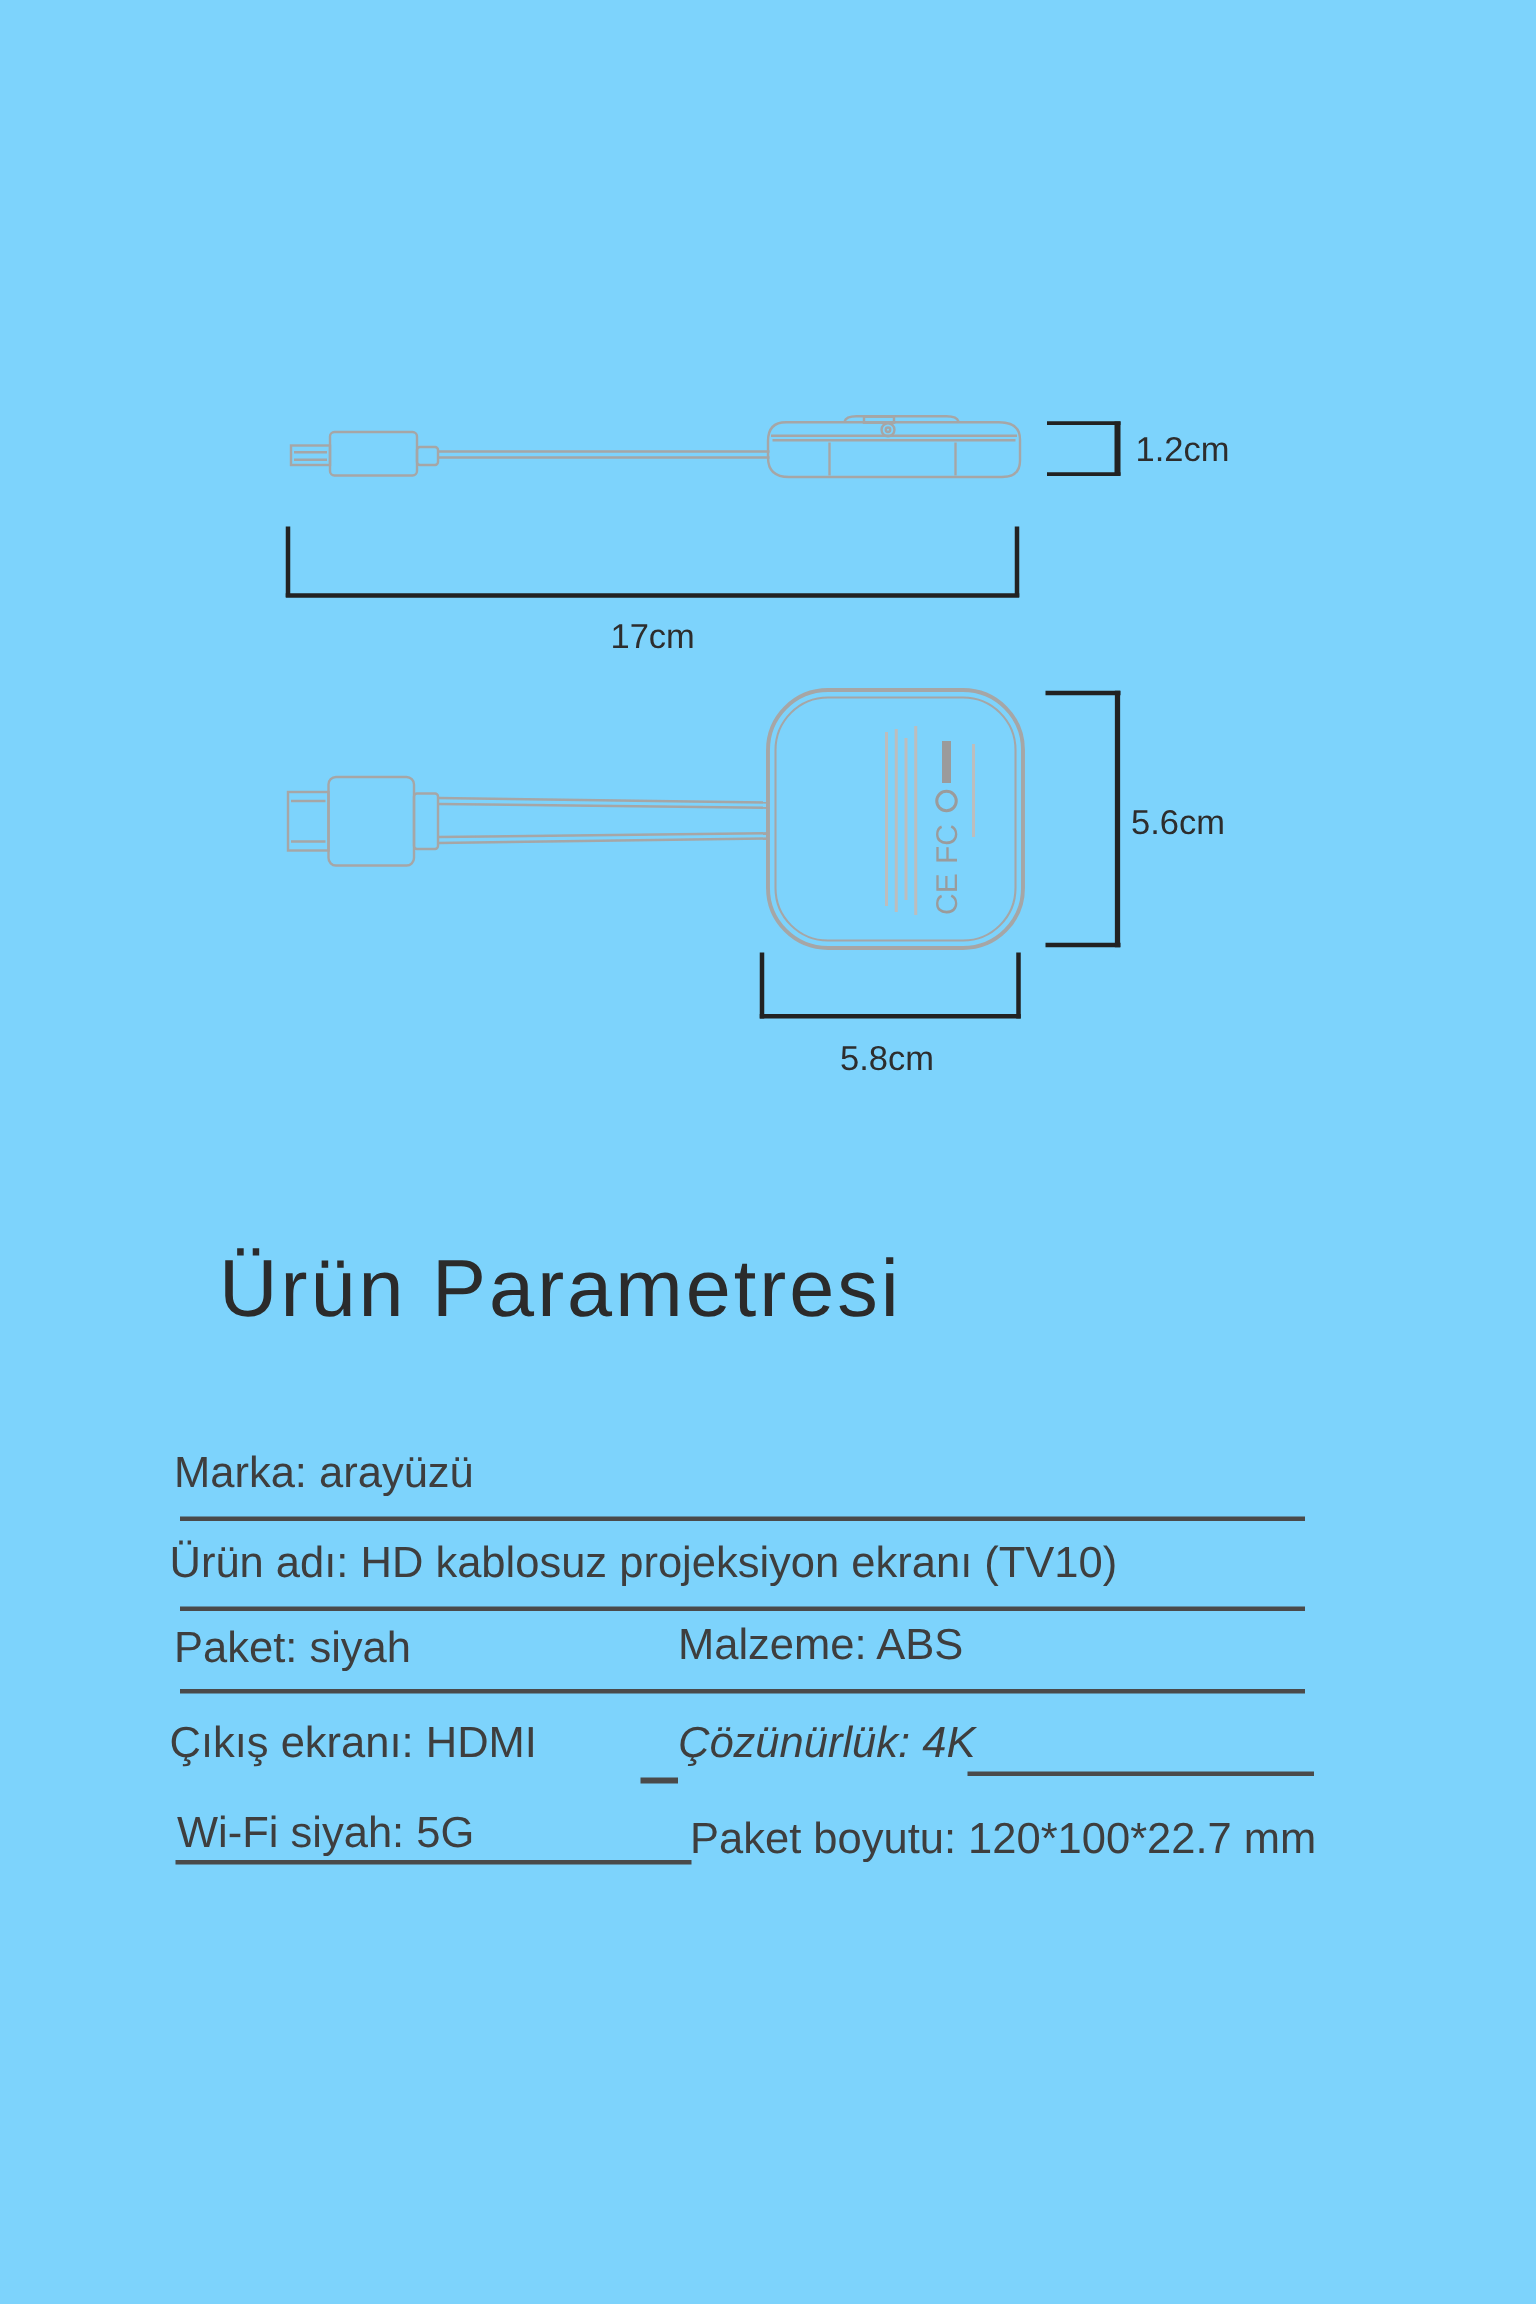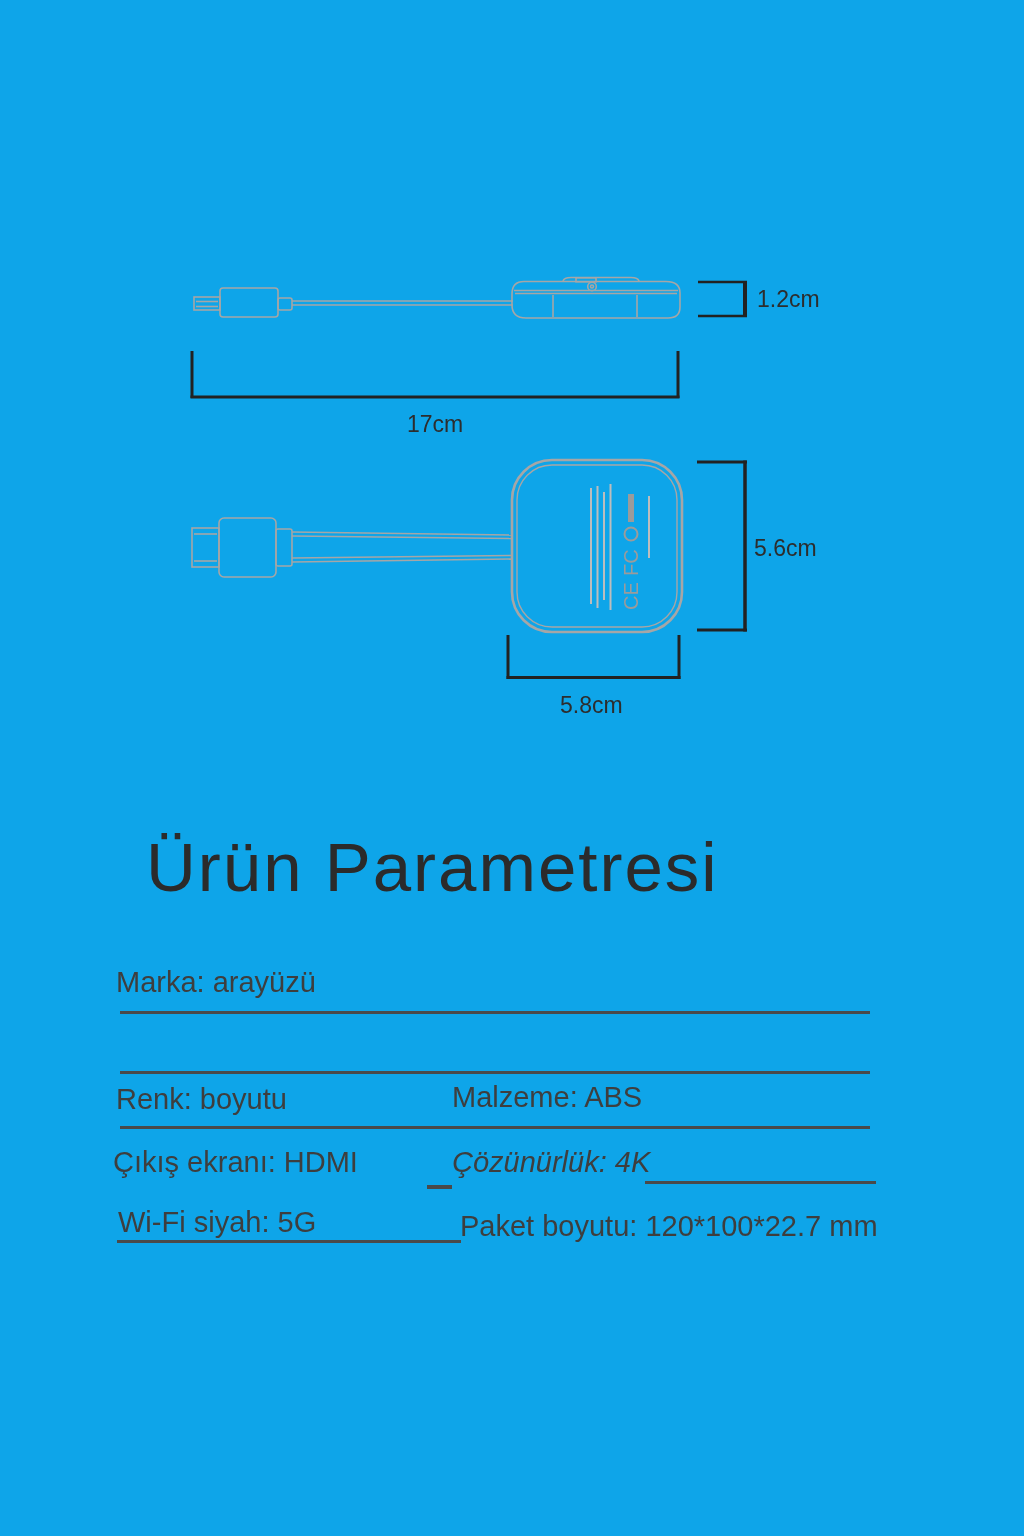--- a/index.html
+++ b/index.html
@@ -1,31 +1,31 @@
 <!DOCTYPE html>
 <html><head>
 <meta charset="utf-8">
 <style>
   html,body{margin:0;padding:0;background:#ffffff;}
   .canvas{
     position:relative;
     width:1024px;
     height:1536px;
-    background:#0ea5e9;
+    background:#7dd3fc;
     overflow:hidden;
     font-family:"Liberation Sans", sans-serif;
     color:#3e3e3e;
   }
   .drawing-layer{position:absolute;left:0;top:0;}
   .title{
     position:absolute;
     left:146px;
     top:828px;
     margin:0;
-    font-size:69px;
+    font-size:54px;
     font-weight:400;
     letter-spacing:2px;
     color:#2b2b2b;
     white-space:nowrap;
   }
   .spec{
     position:absolute;
     font-size:29px;
     line-height:1.15;
     color:#3e3e3e;
@@ -138,23 +138,24 @@
       <line x1="506.5" y1="677.5" x2="680.5" y2="677.5"></line>
     </g>
     <text x="560" y="713" font-size="23" fill="#2d2d2d">5.8cm</text>
   </svg>
 
   <h1 class="title">Ürün Parametresi</h1>
 
   <div class="spec" style="left:116px; top:966px;">Marka: arayüzü</div>
   <div class="rule" style="left:120px; top:1011px; width:750px;"></div>
 
+  <div class="spec" style="left:113px; top:1026px;">Ürün adı: HD kablosuz projeksiyon ekranı (TV10)</div>
   <div class="rule" style="left:120px; top:1071px; width:750px;"></div>
 
-  <div class="spec" style="left:116px; top:1083px;">Renk: boyutu</div>
+  <div class="spec" style="left:116px; top:1083px;">Paket: siyah</div>
   <div class="spec" style="left:452px; top:1081px;text-align:center;">Malzeme: ABS</div>
   <div class="rule" style="left:120px; top:1126px; width:750px;"></div>
 
   <div class="spec" style="left:113px; top:1146px;">Çıkış ekranı: HDMI</div>
   <div class="rule" style="left:427px; top:1185px; width:25px; height:4px;"></div>
   <div class="spec" style="left:452px; top:1146px;font-style:italic;">Çözünürlük: 4K</div>
   <div class="rule" style="left:645px; top:1181px; width:231px;"></div>
 
   <div class="spec" style="left:118px; top:1206px;">Wi-Fi siyah: 5G</div>
   <div class="rule" style="left:117px; top:1240px; width:344px;"></div>

